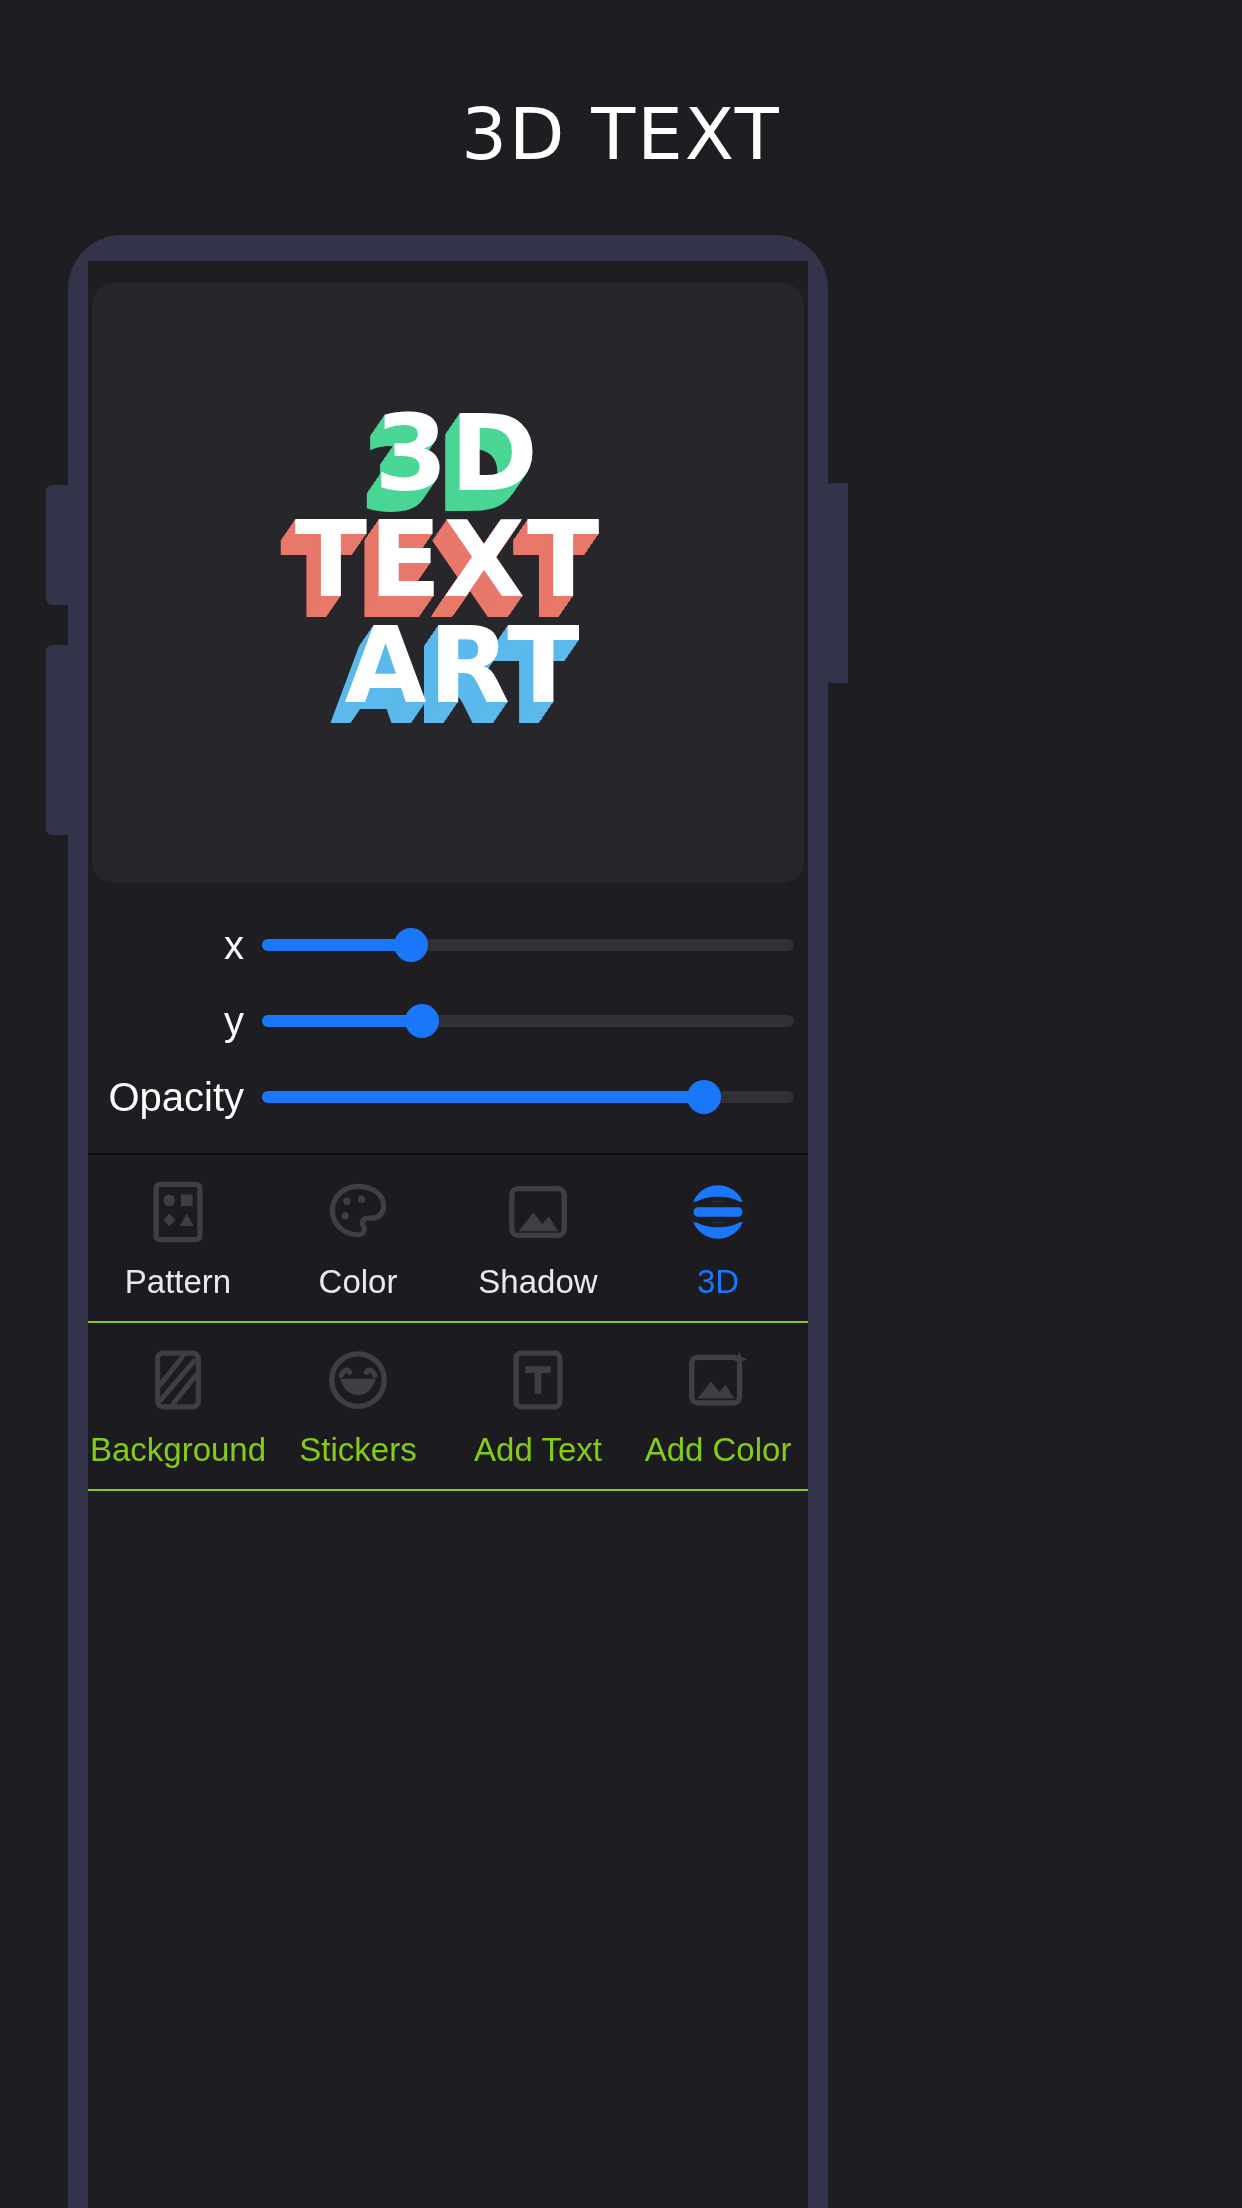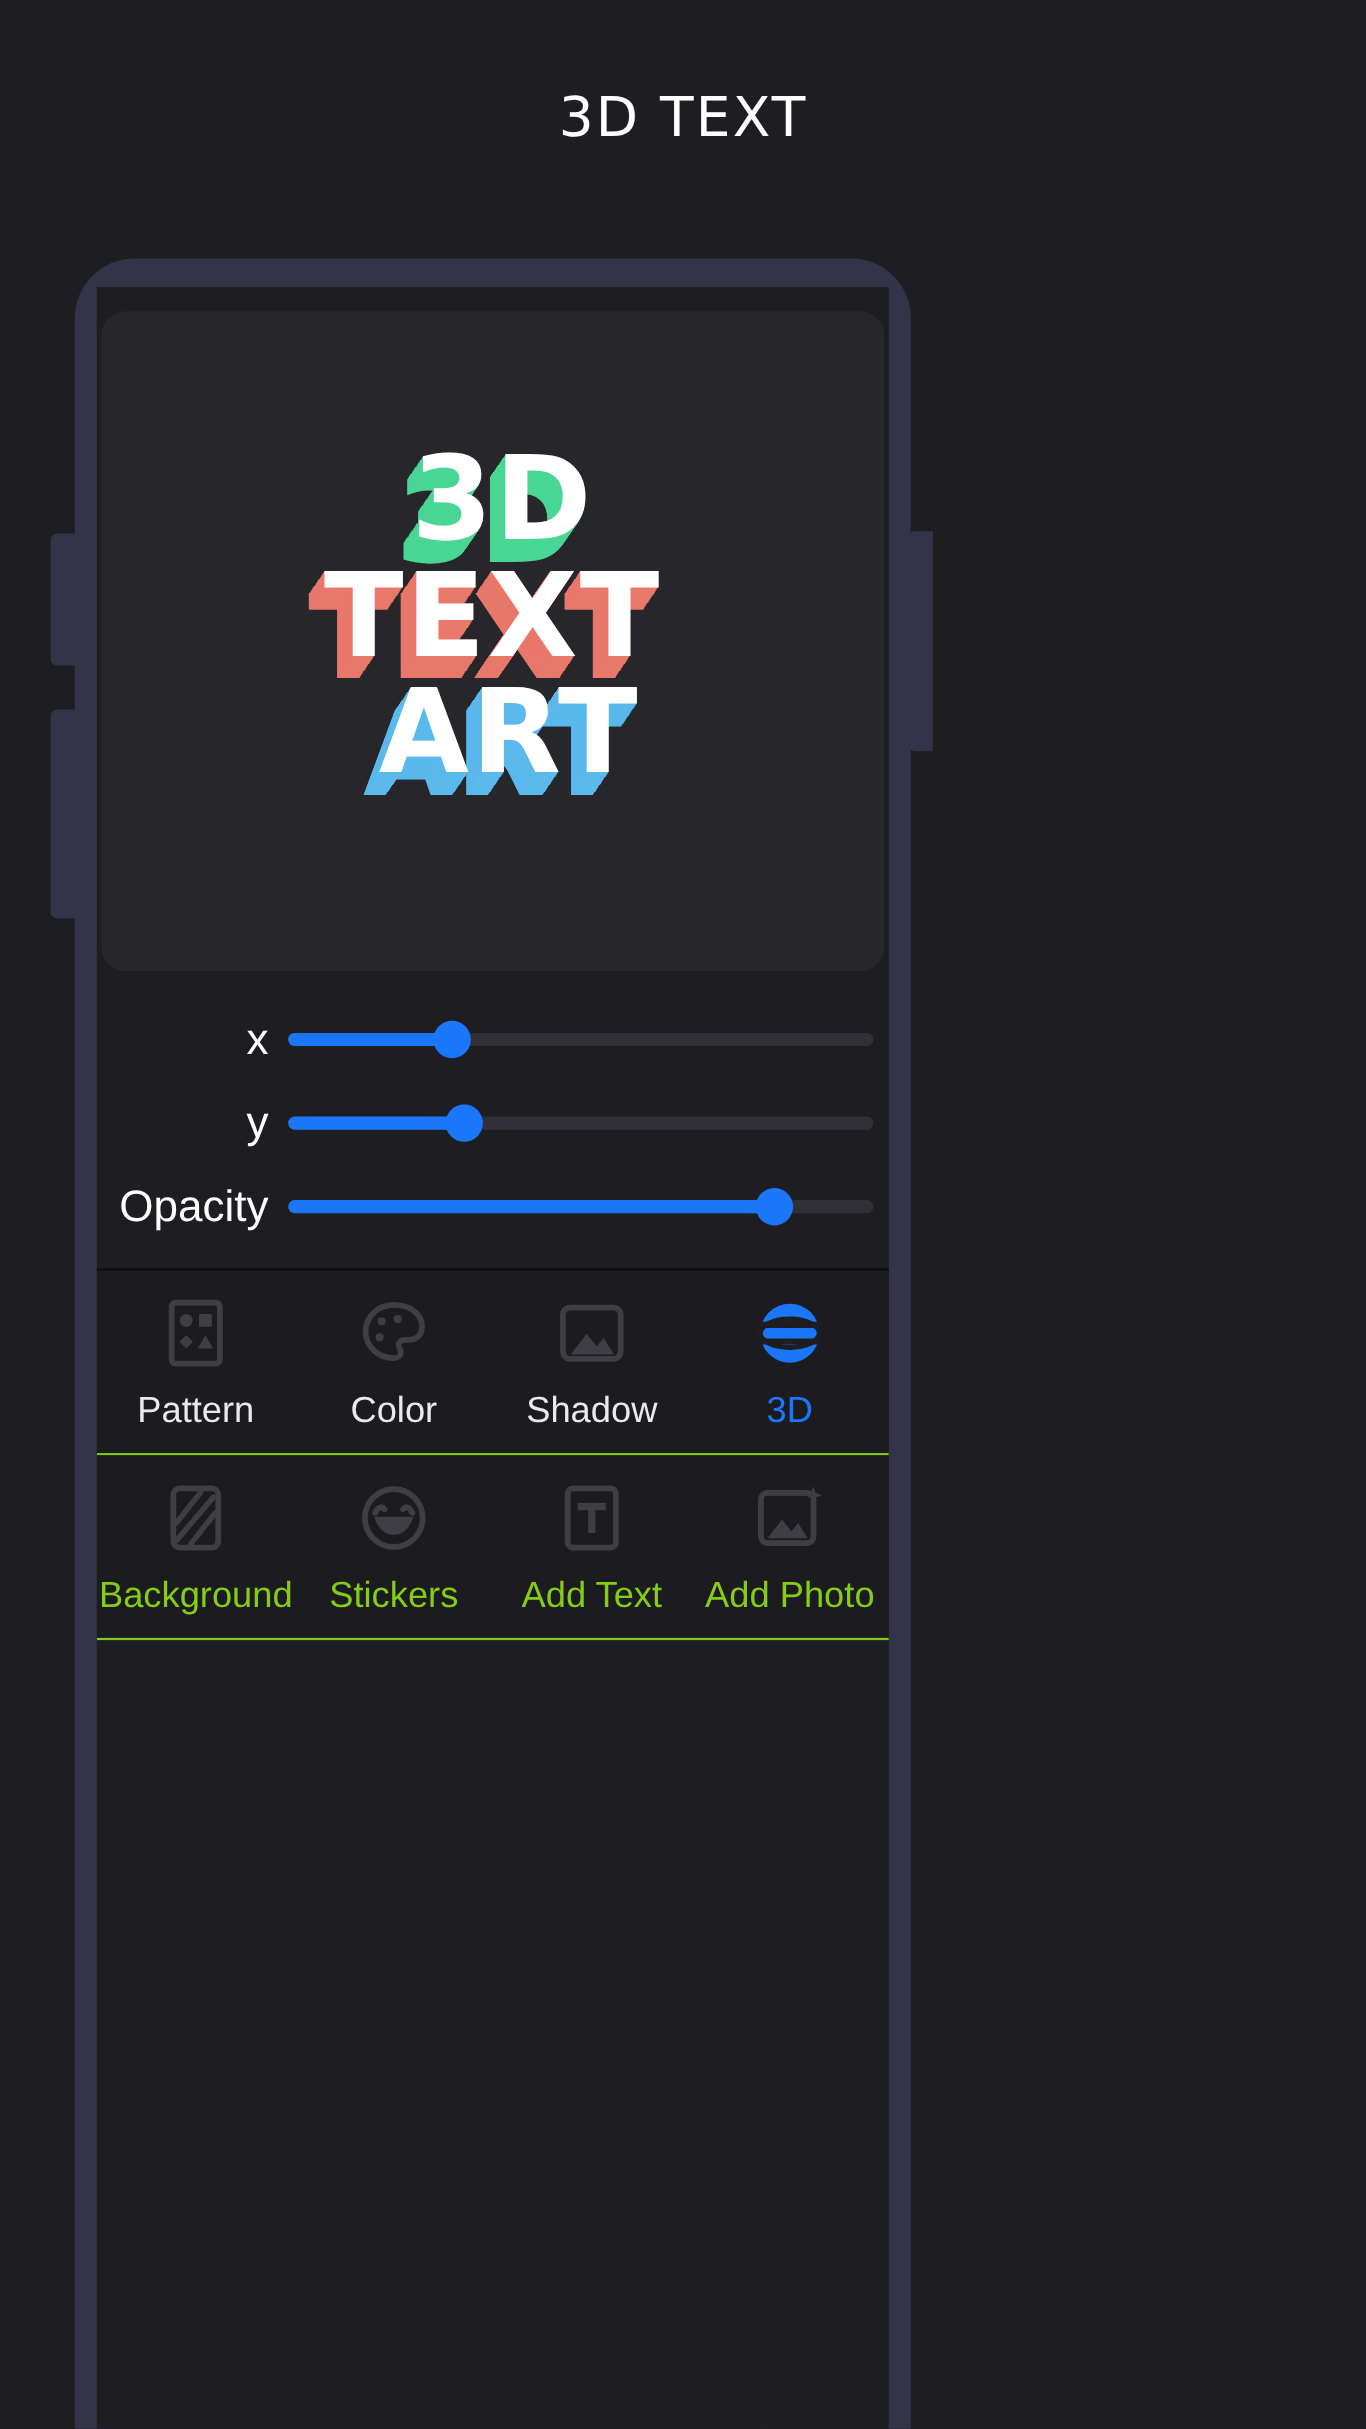--- a/index.html
+++ b/index.html
@@ -7,24 +7,24 @@
     width: 1242px; height: 2208px;
     background: #1e1e22;
     font-family: "Liberation Sans", sans-serif;
     overflow: hidden;
   }
   #root { position: relative; width: 1242px; height: 2208px; background: #1e1e22; }
 
   
   .page-title {
     position: absolute;
-    top: 78px; left: 0; width: 1242px;
+    top: 92px; left: 0; width: 1242px;
     text-align: center;
     color: #ffffff;
-    font-size: 50px;
+    font-size: 72px;
     font-weight: 400;
     letter-spacing: 2px;
     font-family: "DejaVu Sans", sans-serif;
   }
 
   
   .phone-frame {
     position: absolute;
     left: 68px; top: 235px;
     width: 760px; height: 2000px;
@@ -292,20 +292,20 @@
           </svg>
           <div class="tool-label">Add Text</div>
         </div>
 
         <div class="tool-item dim">
           <svg class="tool-icon" viewBox="0 0 24 24">
             <rect x="3" y="4.2" width="16.4" height="15.6" rx="2" fill="none" stroke="#3e3e44" stroke-width="1.8"></rect>
             <path d="M5 18.3l4.6-5.8 2.9 3.6 2.1-2.5 3 4.7z" fill="#3e3e44"></path>
             <path d="M19.3 2.2l.75 1.95 1.95.75-1.95.75-.75 1.95-.75-1.95-1.95-.75 1.95-.75z" fill="#3e3e44"></path>
           </svg>
-          <div class="tool-label">Add Photo</div>
+          <div class="tool-label">Add Color</div>
         </div>
 
       </div>
 
     </div>
   </div>
 </div>
 
 </body></html>

